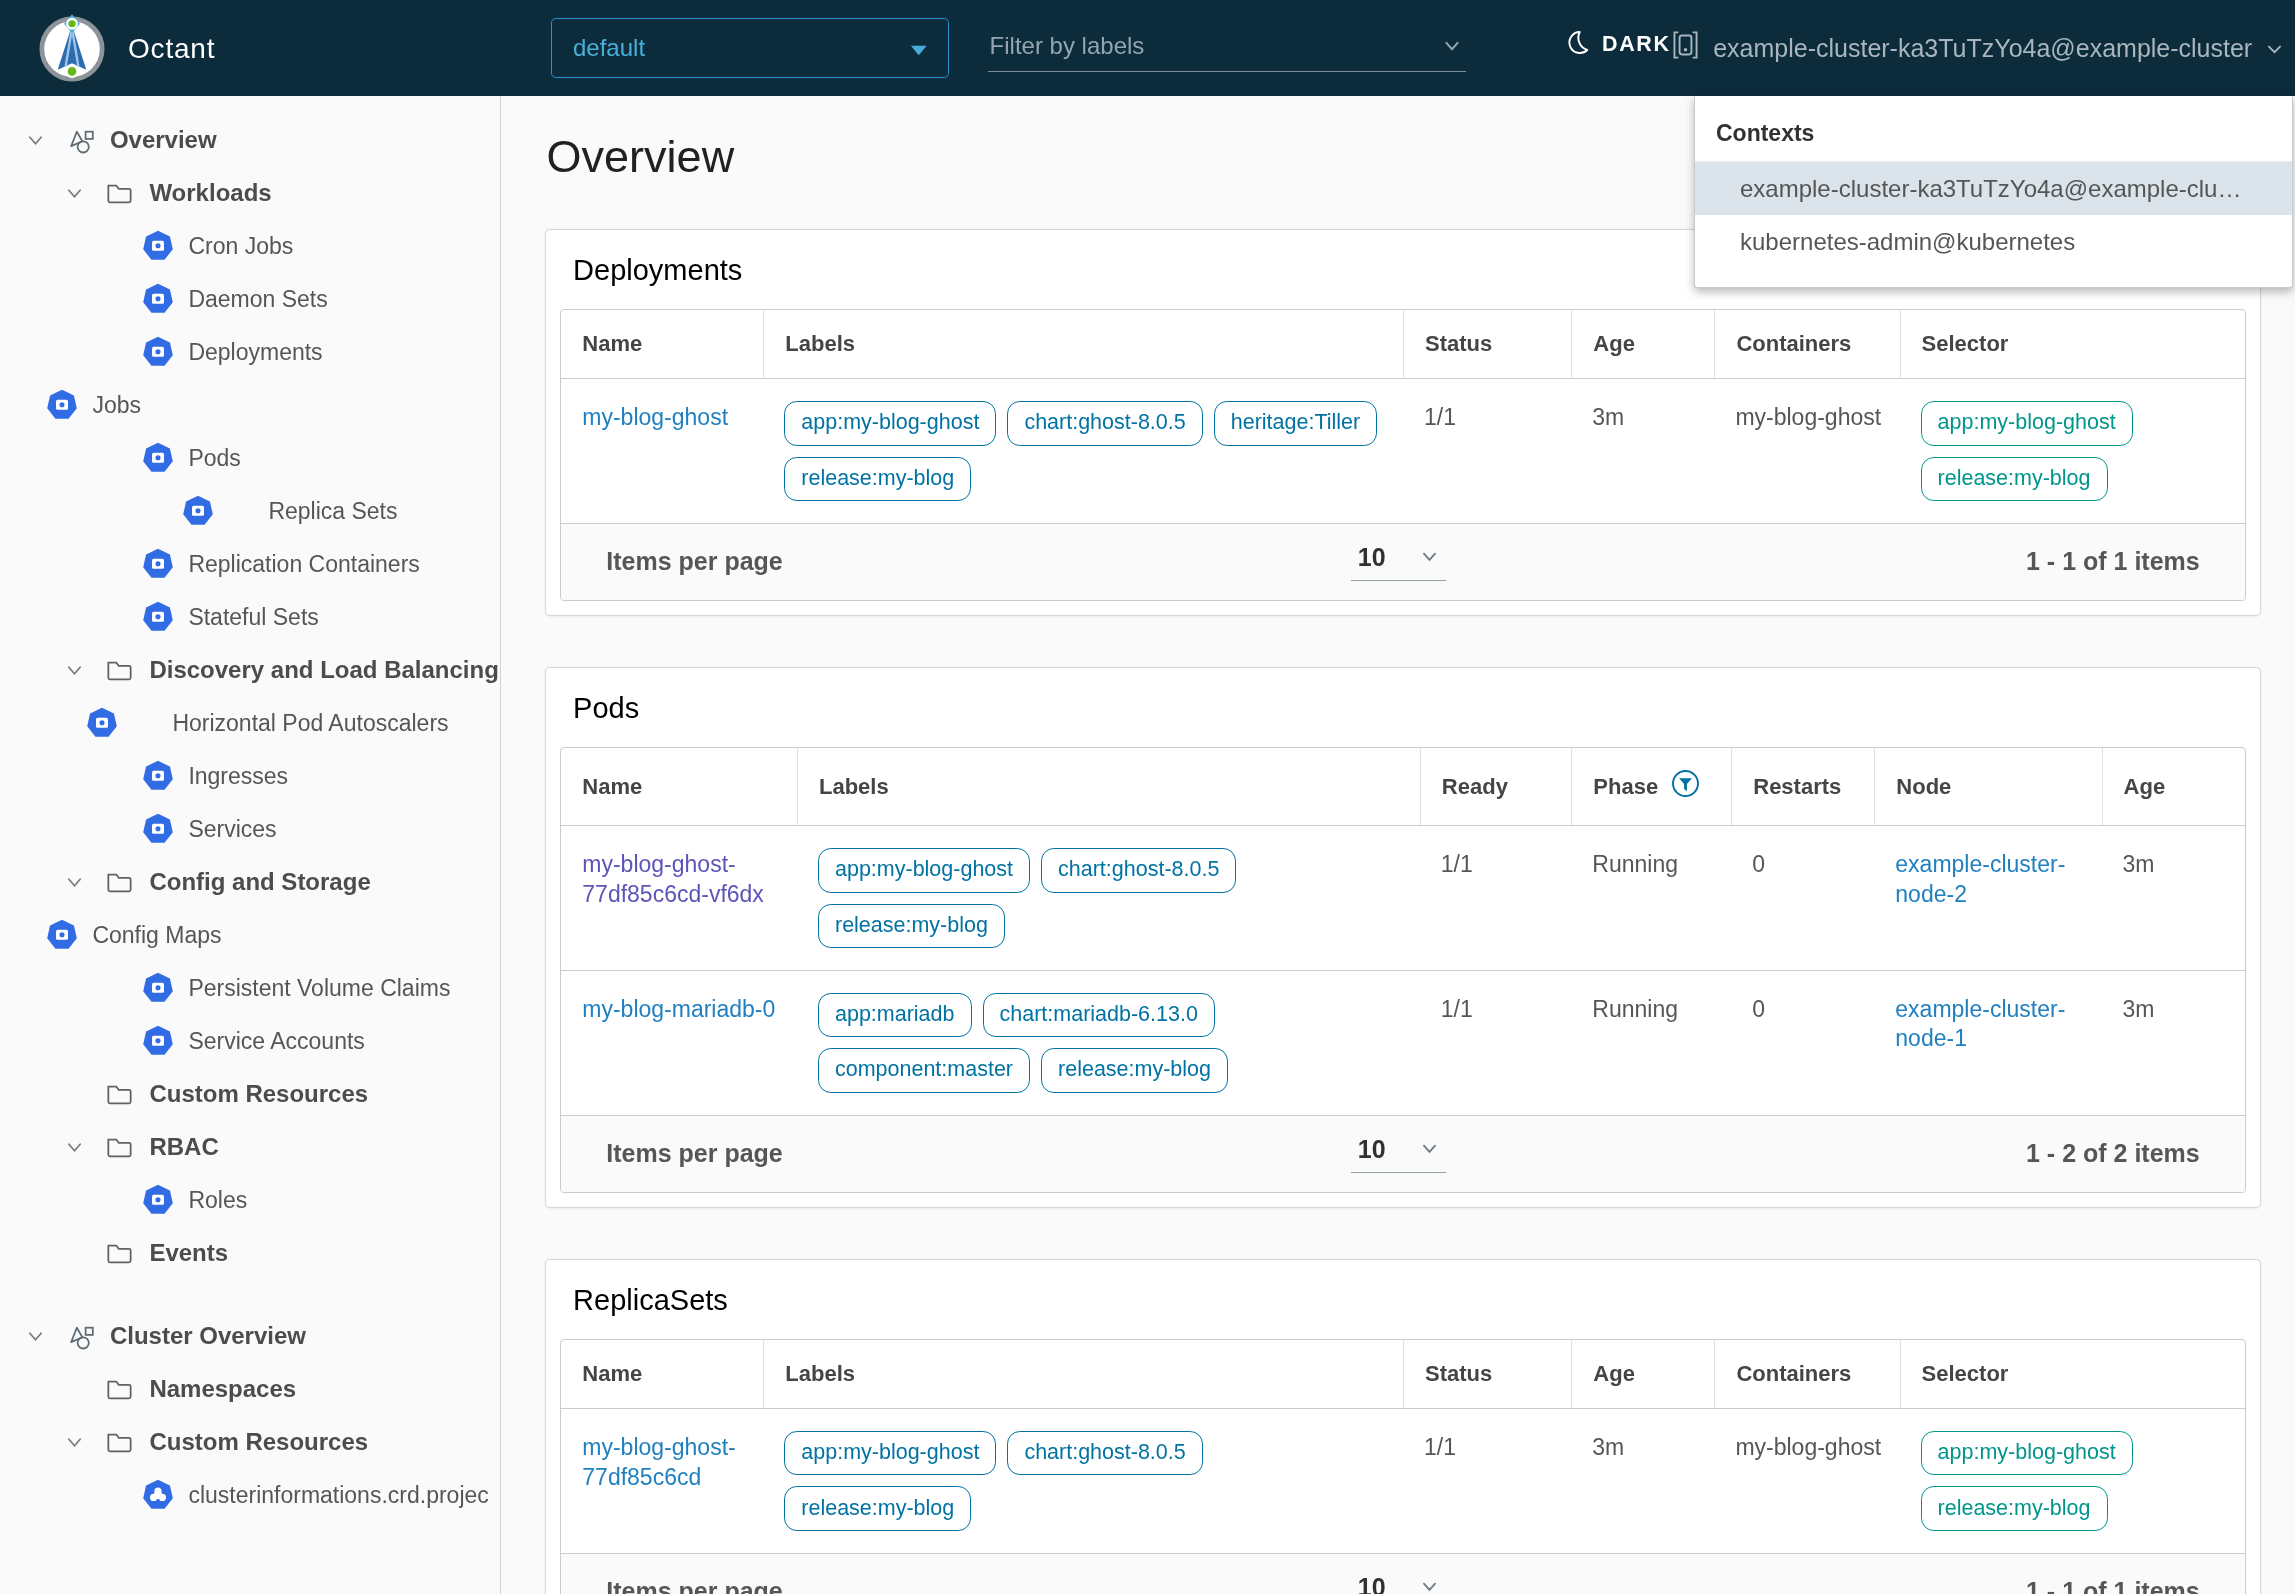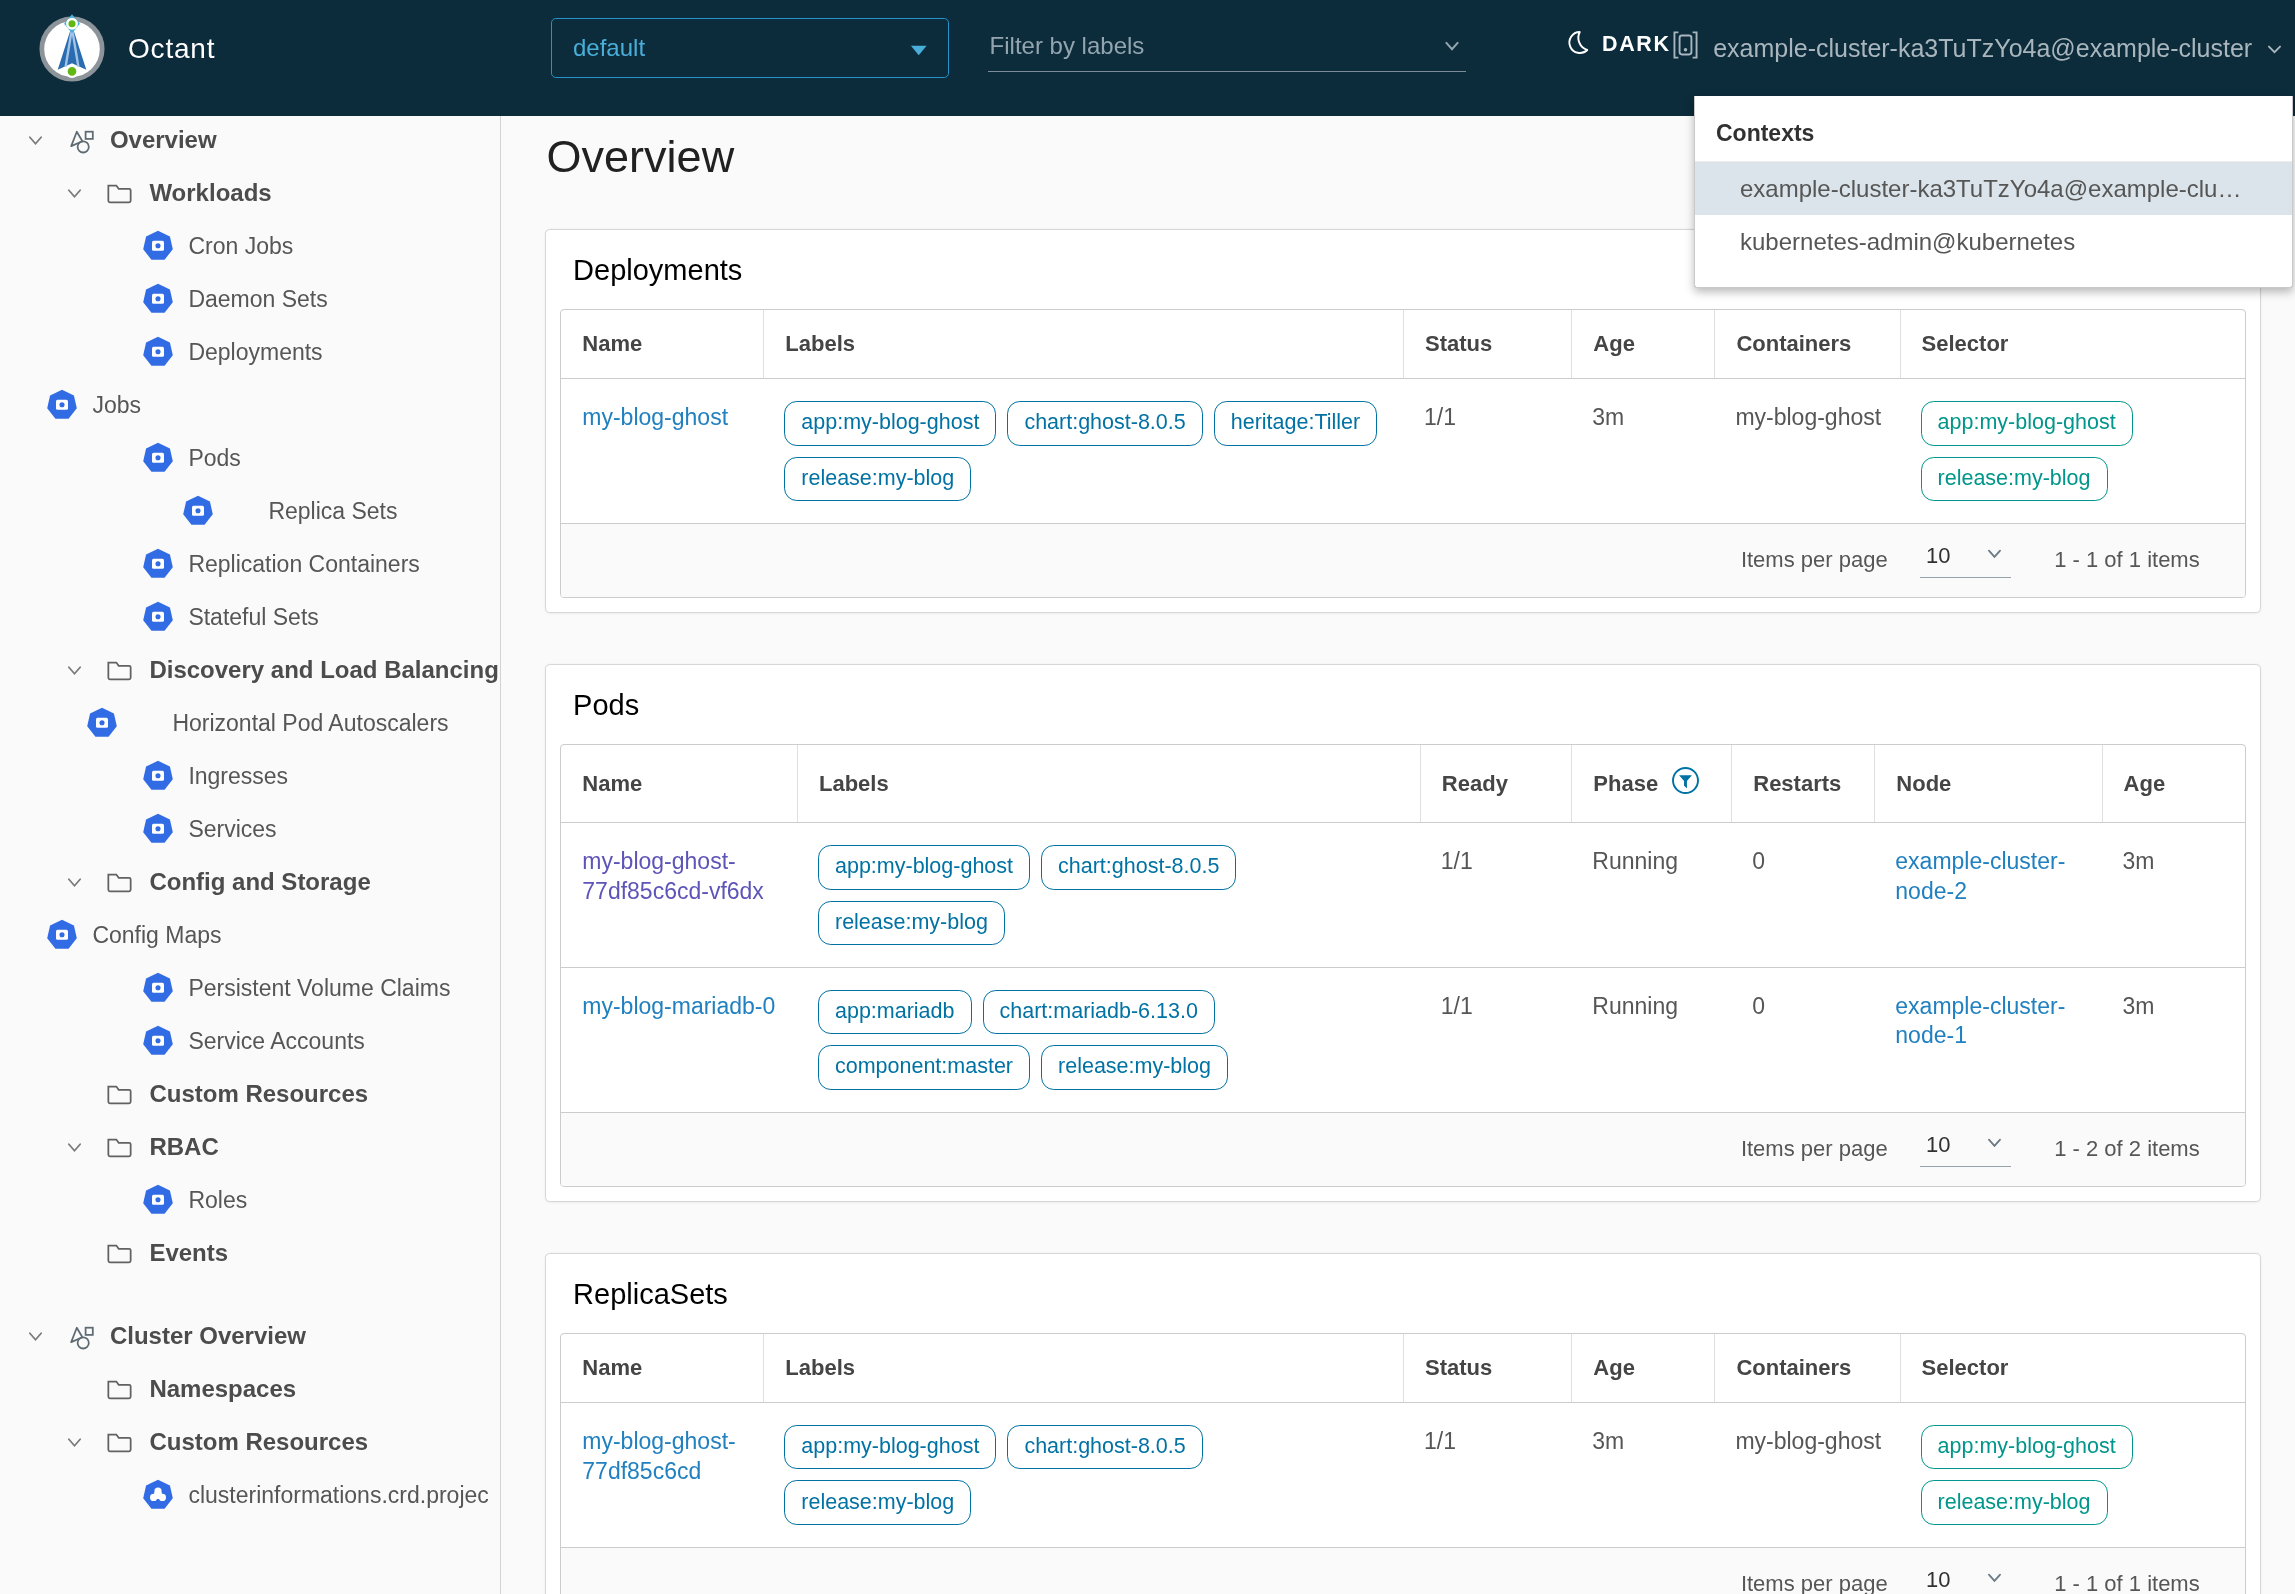--- a/index.html
+++ b/index.html
@@ -6,21 +6,21 @@
     --header-bg:#0c2b3b; --accent:#49afd9; --link:#2180c0; --visited:#5d54b8;
     --tag-blue:#0072a3; --tag-teal:#00968b; --k8s-blue:#326ce5; --ctx-selected:#dae4ea;
   }
   *{box-sizing:border-box;}
   html,body{margin:0;padding:0;}
   body{
     width:2295px;height:1594px;overflow:hidden;position:relative;
     font-family:"Liberation Sans",sans-serif;background:#fafafa;color:#565656;
   }
   
-  .topbar{position:absolute;left:0;top:0;width:2295px;height:116px;background:var(--header-bg);z-index:40;}
+  .topbar{position:absolute;left:0;top:0;width:2295px;height:96px;background:var(--header-bg);z-index:40;}
   .brand{position:absolute;left:37px;top:11px;display:flex;align-items:center;gap:21px;}
   .brand-title{color:#fff;font-size:28px;font-weight:400;letter-spacing:0.8px;}
   .ns-select{position:absolute;left:551px;top:18.3px;width:398px;height:60px;border:1.6px solid #2693cc;border-radius:4.8px;
     display:flex;align-items:center;justify-content:space-between;padding:0 21px;color:var(--accent);font-size:24px;cursor:pointer;}
   .filter-wrap{position:absolute;left:988px;top:24px;width:478px;}
   .filter-wrap input{width:100%;background:transparent;border:none;border-bottom:0.8px solid #7d8e98;
     font-family:"Liberation Sans",sans-serif;font-size:24px;color:#b9c6cd;padding:8px 45px 11px 1.6px;outline:none;}
   .filter-wrap input::placeholder{color:#93a5af;opacity:1;}
   .filter-chevron{position:absolute;right:1.6px;top:9.6px;}
   .theme{position:absolute;left:1564px;top:29px;display:flex;align-items:center;gap:11px;color:#fff;cursor:pointer;}
@@ -53,22 +53,22 @@
   .dg-th{font-size:22px;font-weight:700;color:#454545;padding:21px 8px 21px 21px;display:flex;align-items:center;gap:12.8px;}
   .dg-th:not(:first-child){border-left:0.8px solid #e0e0e0;}
   .dg-row{display:flex;border-top:0.8px solid #ccc;}
   .dg-td{padding:22px 12.8px 11px 21px;font-size:23px;line-height:1.3;color:#565656;}
   .dg-td .cell-text{display:block;padding-top:1.6px;}
   a.cell-link{color:var(--link);text-decoration:none;display:block;padding-top:1.6px;word-break:break-word;}
   a.cell-link.visited{color:var(--visited);}
   .tag{display:inline-block;border:1.6px solid var(--tag-blue);color:var(--tag-blue);border-radius:12.8px;
     padding:7.2px 16px;font-size:21.5px;background:#fff;margin:0 11px 11px 0;white-space:nowrap;}
   .tag.teal{border-color:var(--tag-teal);color:var(--tag-teal);}
-  .dg-foot{display:flex;justify-content:flex-end;align-items:center;background:#fafafa;border-top:0.8px solid #ccc;
-    padding:19px 45px;font-size:22px;color:#565656;}
+  .dg-foot{display:flex;justify-content:space-between;align-items:center;background:#fafafa;border-top:0.8px solid #ccc;
+    padding:19px 45px;font-size:25px;color:#565656;font-weight:bold;}
   .page-size{display:flex;align-items:center;gap:33px;border-bottom:0.8px solid #93a1ab;padding:0 6.4px 8px 6.4px;
     margin:0 29px 0 32px;cursor:pointer;color:#313131;}
   .dg-range{margin-left:14.3px;}
 </style>
 </head>
 <body>
 
 <header class="topbar">
   <div class="brand">
     <span>

